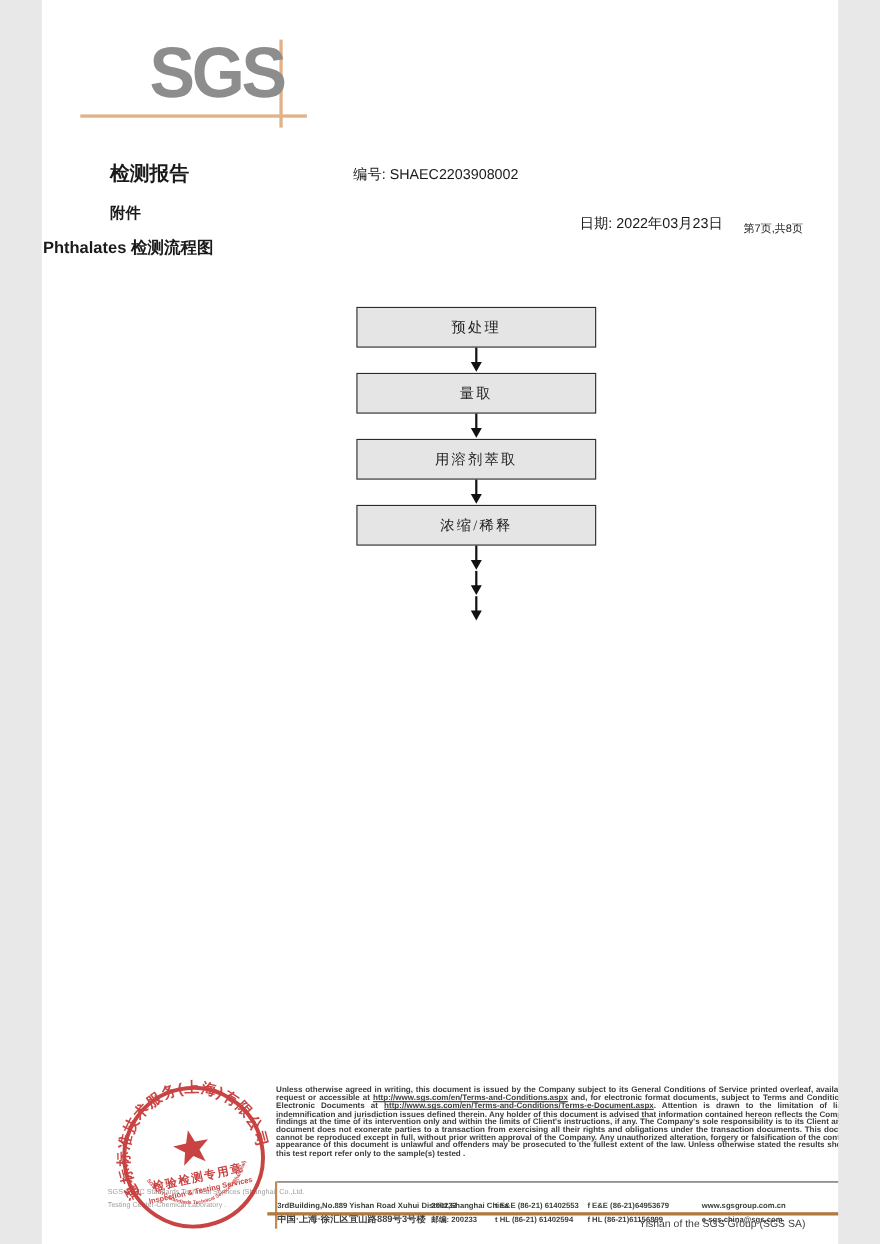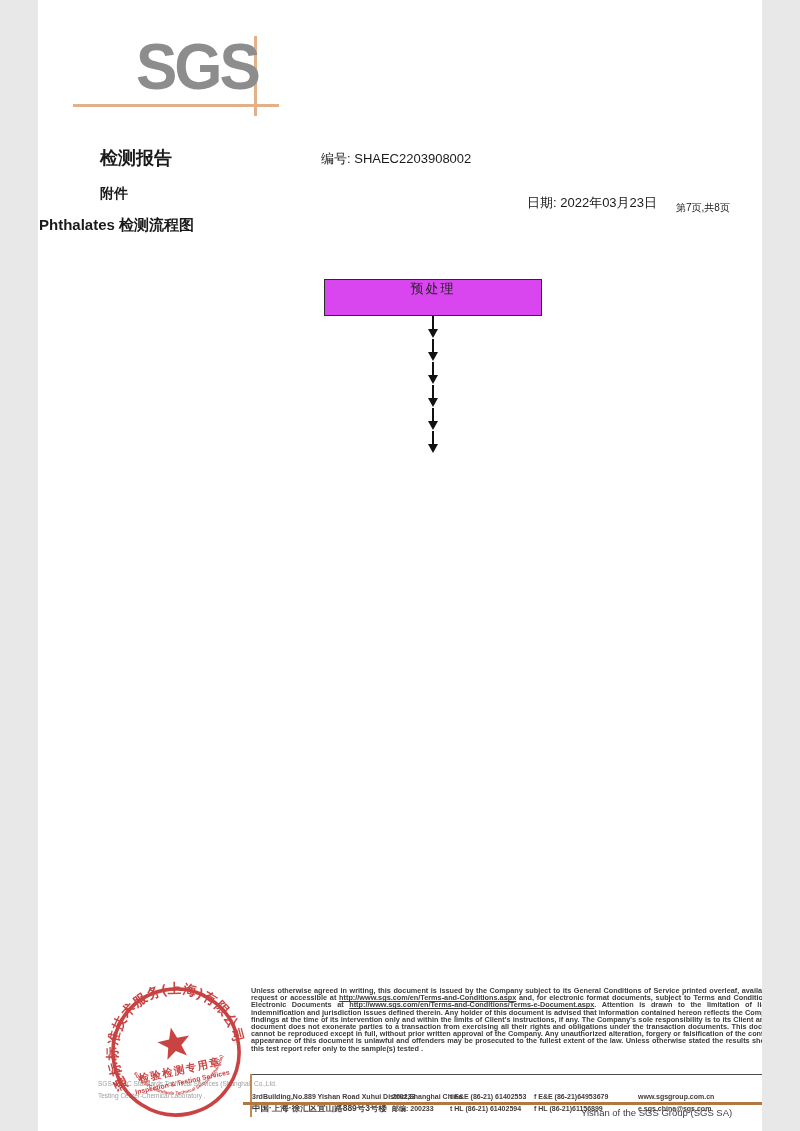--- a/index.html
+++ b/index.html
@@ -23,23 +23,23 @@
   .report-no{position:absolute;left:283px;top:150px;font-size:13px;}
   .report-date{position:absolute;left:489px;top:150px;font-size:13px;margin-top:44px;}
   .report-page{position:absolute;left:638px;top:161px;font-size:10px;margin-top:40px;}
   .attachment{position:absolute;left:62px;top:185px;font-size:14px;font-weight:bold;}
   
   .flow-title{position:absolute;left:1px;top:216px;width:800px;text-align:left;
     font-size:15px;font-weight:bold;}
   .flow-wrap{position:absolute;left:286px;top:279px;width:218px;}
   .flow-box{
     box-sizing:border-box;width:218px;height:37px;border:1px solid #2b2b2b;
-    display:flex;justify-content:center;
+    display:flex;align-items:center;justify-content:center;
     font-family:"Liberation Serif",serif;font-size:13px;letter-spacing:2px;color:#222;
-    background:#d946ef;
+    background:#e5e5e5;
   }
   .flow-arrow{height:23px;width:218px;position:relative;}
   .flow-arrow .line{position:absolute;left:108px;top:0;width:2px;height:14px;background:#111;}
   .flow-arrow .head{
     position:absolute;left:103.5px;top:13px;width:0;height:0;
     border-left:5.5px solid transparent;border-right:5.5px solid transparent;
     border-top:9px solid #111;
   }
   
   .seal{position:absolute;left:64px;top:978px;width:148px;height:148px;
@@ -90,27 +90,36 @@
 
   <div class="flow-title">Phthalates 检测流程图</div>
   <div class="flow-wrap" id="flow-steps">
       <div class="flow-box">
         <span>预处理</span>
       </div>
       <div class="flow-arrow">
         <div class="line"></div>
         <div class="head"></div>
       </div>
+      <div class="flow-box">
+        <span>量取</span>
+      </div>
       <div class="flow-arrow">
         <div class="line"></div>
         <div class="head"></div>
       </div>
+      <div class="flow-box">
+        <span>用溶剂萃取</span>
+      </div>
       <div class="flow-arrow">
         <div class="line"></div>
         <div class="head"></div>
+      </div>
+      <div class="flow-box">
+        <span>浓缩/稀释</span>
       </div>
       <div class="flow-arrow">
         <div class="line"></div>
         <div class="head"></div>
       </div>
       <div class="flow-arrow">
         <div class="line"></div>
         <div class="head"></div>
       </div>
       <div class="flow-arrow">

